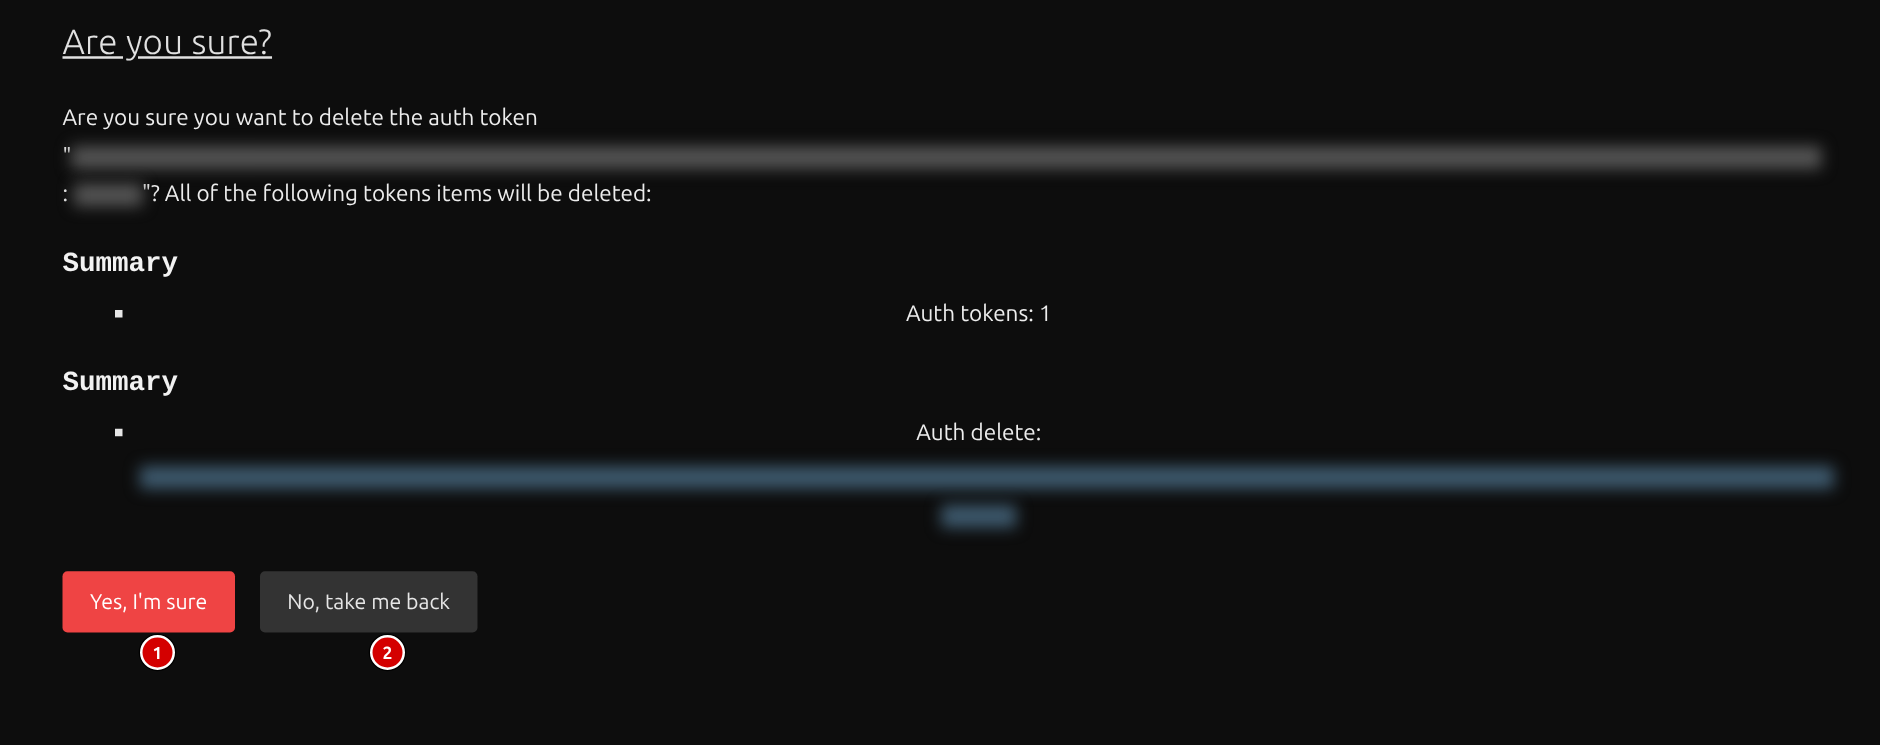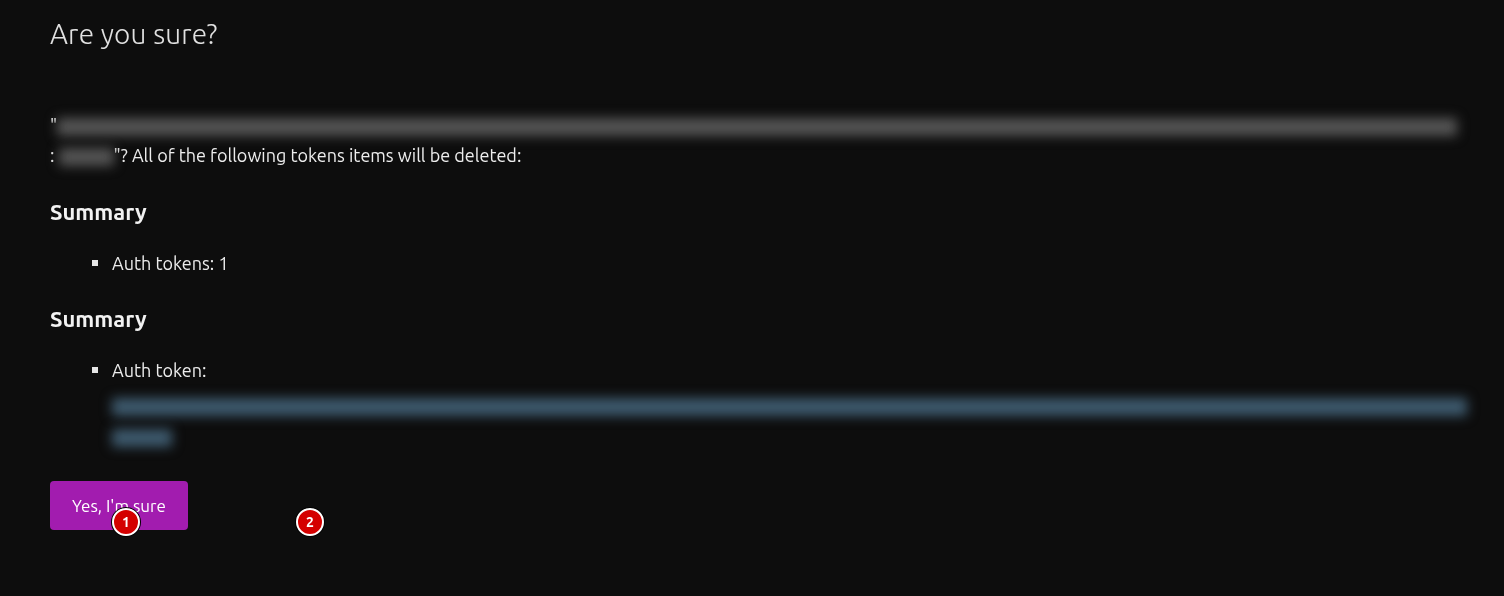--- a/index.html
+++ b/index.html
@@ -13,37 +13,40 @@
       padding: 18px 50px 40px 50px;
       overflow: hidden;
       position: relative;
     }
     h1.title {
       font-size: 28px;
       font-weight: 300;
       color: #e1e1e1;
       margin-bottom: 30px;
       letter-spacing: 0.2px;
+      text-decoration: underline;
     }
     p.lead {
       font-size: 18px;
       line-height: 1.7;
       color: #ededed;
     }
     p.lead .quote { white-space: pre; }
     h2.section {
       font-size: 22px;
       font-weight: 700;
       margin: 28px 0 12px 0;
       color: #f2f2f2;
+      font-family: Liberation Mono, monospace;
     }
     ul.items {
       list-style: none;
       padding-left: 42px;
-      margin-top: 24px;
+      margin-top: 12px;
+      text-align: center;
     }
     ul.items > li {
       position: relative;
       font-size: 18px;
       line-height: 1.7;
       color: #ededed;
       padding-left: 20px;
     }
     ul.items > li::before {
       content: "";
@@ -80,21 +83,21 @@
     .btn {
       font-size: 17px;
       line-height: 1;
       padding: 16px 22px;
       border: none;
       border-radius: 4px;
       font-family: inherit;
       cursor: pointer;
     }
     .btn.danger {
-      background: #a21caf;
+      background: #ef4444;
       color: #ffffff;
     }
     .btn.secondary {
       background: #333333;
       color: #e6e6e6;
     }
     .anno {
       position: absolute;
       width: 28px; height: 28px;
       border-radius: 50%;
@@ -108,43 +111,44 @@
     }
     .anno.a1 { left: 112px; top: 508px; }
     .anno.a2 { left: 296px; top: 508px; }
   </style>
 </head>
 <body>
 
 <h1 class="title">Are you sure?</h1>
 
 <p class="lead">
-  <br>
+  <span>Are you sure you want to delete the auth token </span><br>
   <span class="quote">"</span><span class="redact grey w-long"></span><br>
   <span> : </span><span class="redact grey w-mid"></span><span class="quote">"? </span><span>All of the following tokens items will be deleted:</span>
 </p>
 
 <h2 class="section">Summary</h2>
 <ul class="items">
   <li>
     <span class="summary-line">
       <span>Auth tokens</span><span>: </span><span>1</span>
     </span>
   </li>
 </ul>
 
 <h2 class="section">Summary</h2>
 <ul class="items">
   <li>
-    <span>Auth token:</span>
+    <span>Auth delete:</span>
     <span class="object-detail">
       <span class="redact blue w-link1"></span><br>
       <span class="redact blue w-link2"></span>
     </span>
   </li>
 </ul>
 
 <div class="actions">
   <button class="btn danger">Yes, I'm sure</button>
+  <button class="btn secondary">No, take me back</button>
 </div>
 
 <div class="anno a1">1</div>
 <div class="anno a2">2</div>
 
 </body></html>

